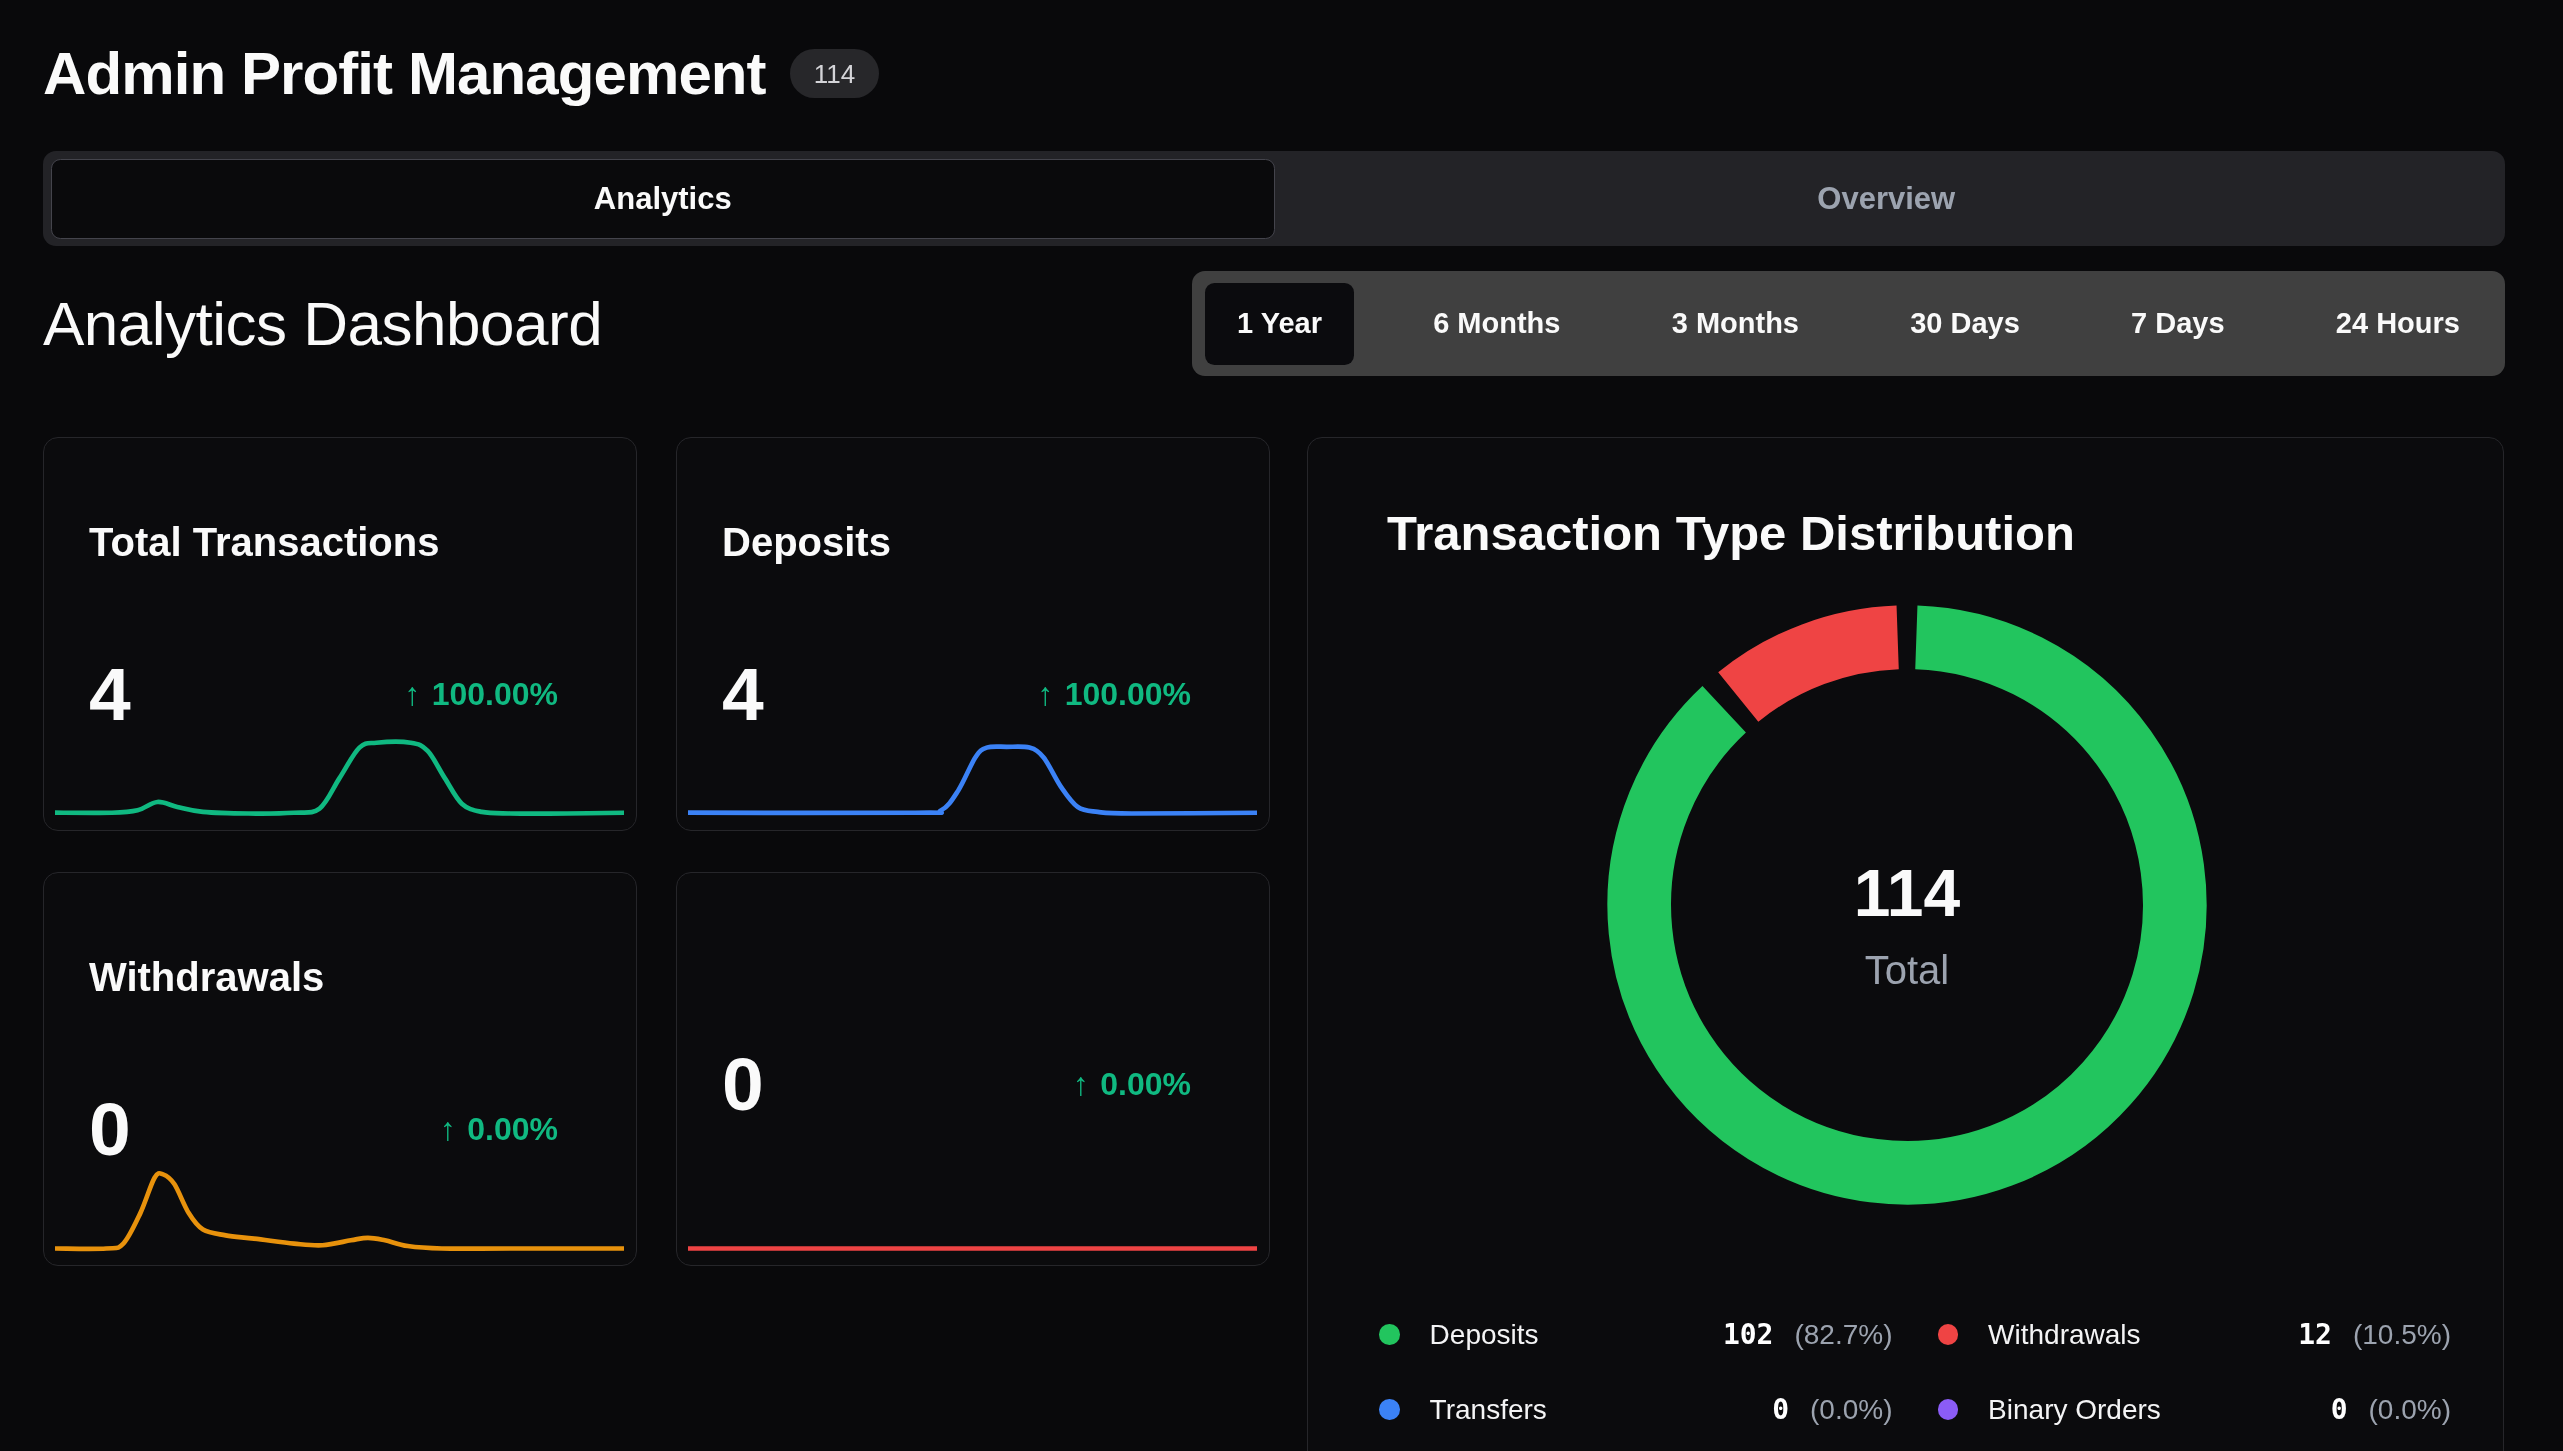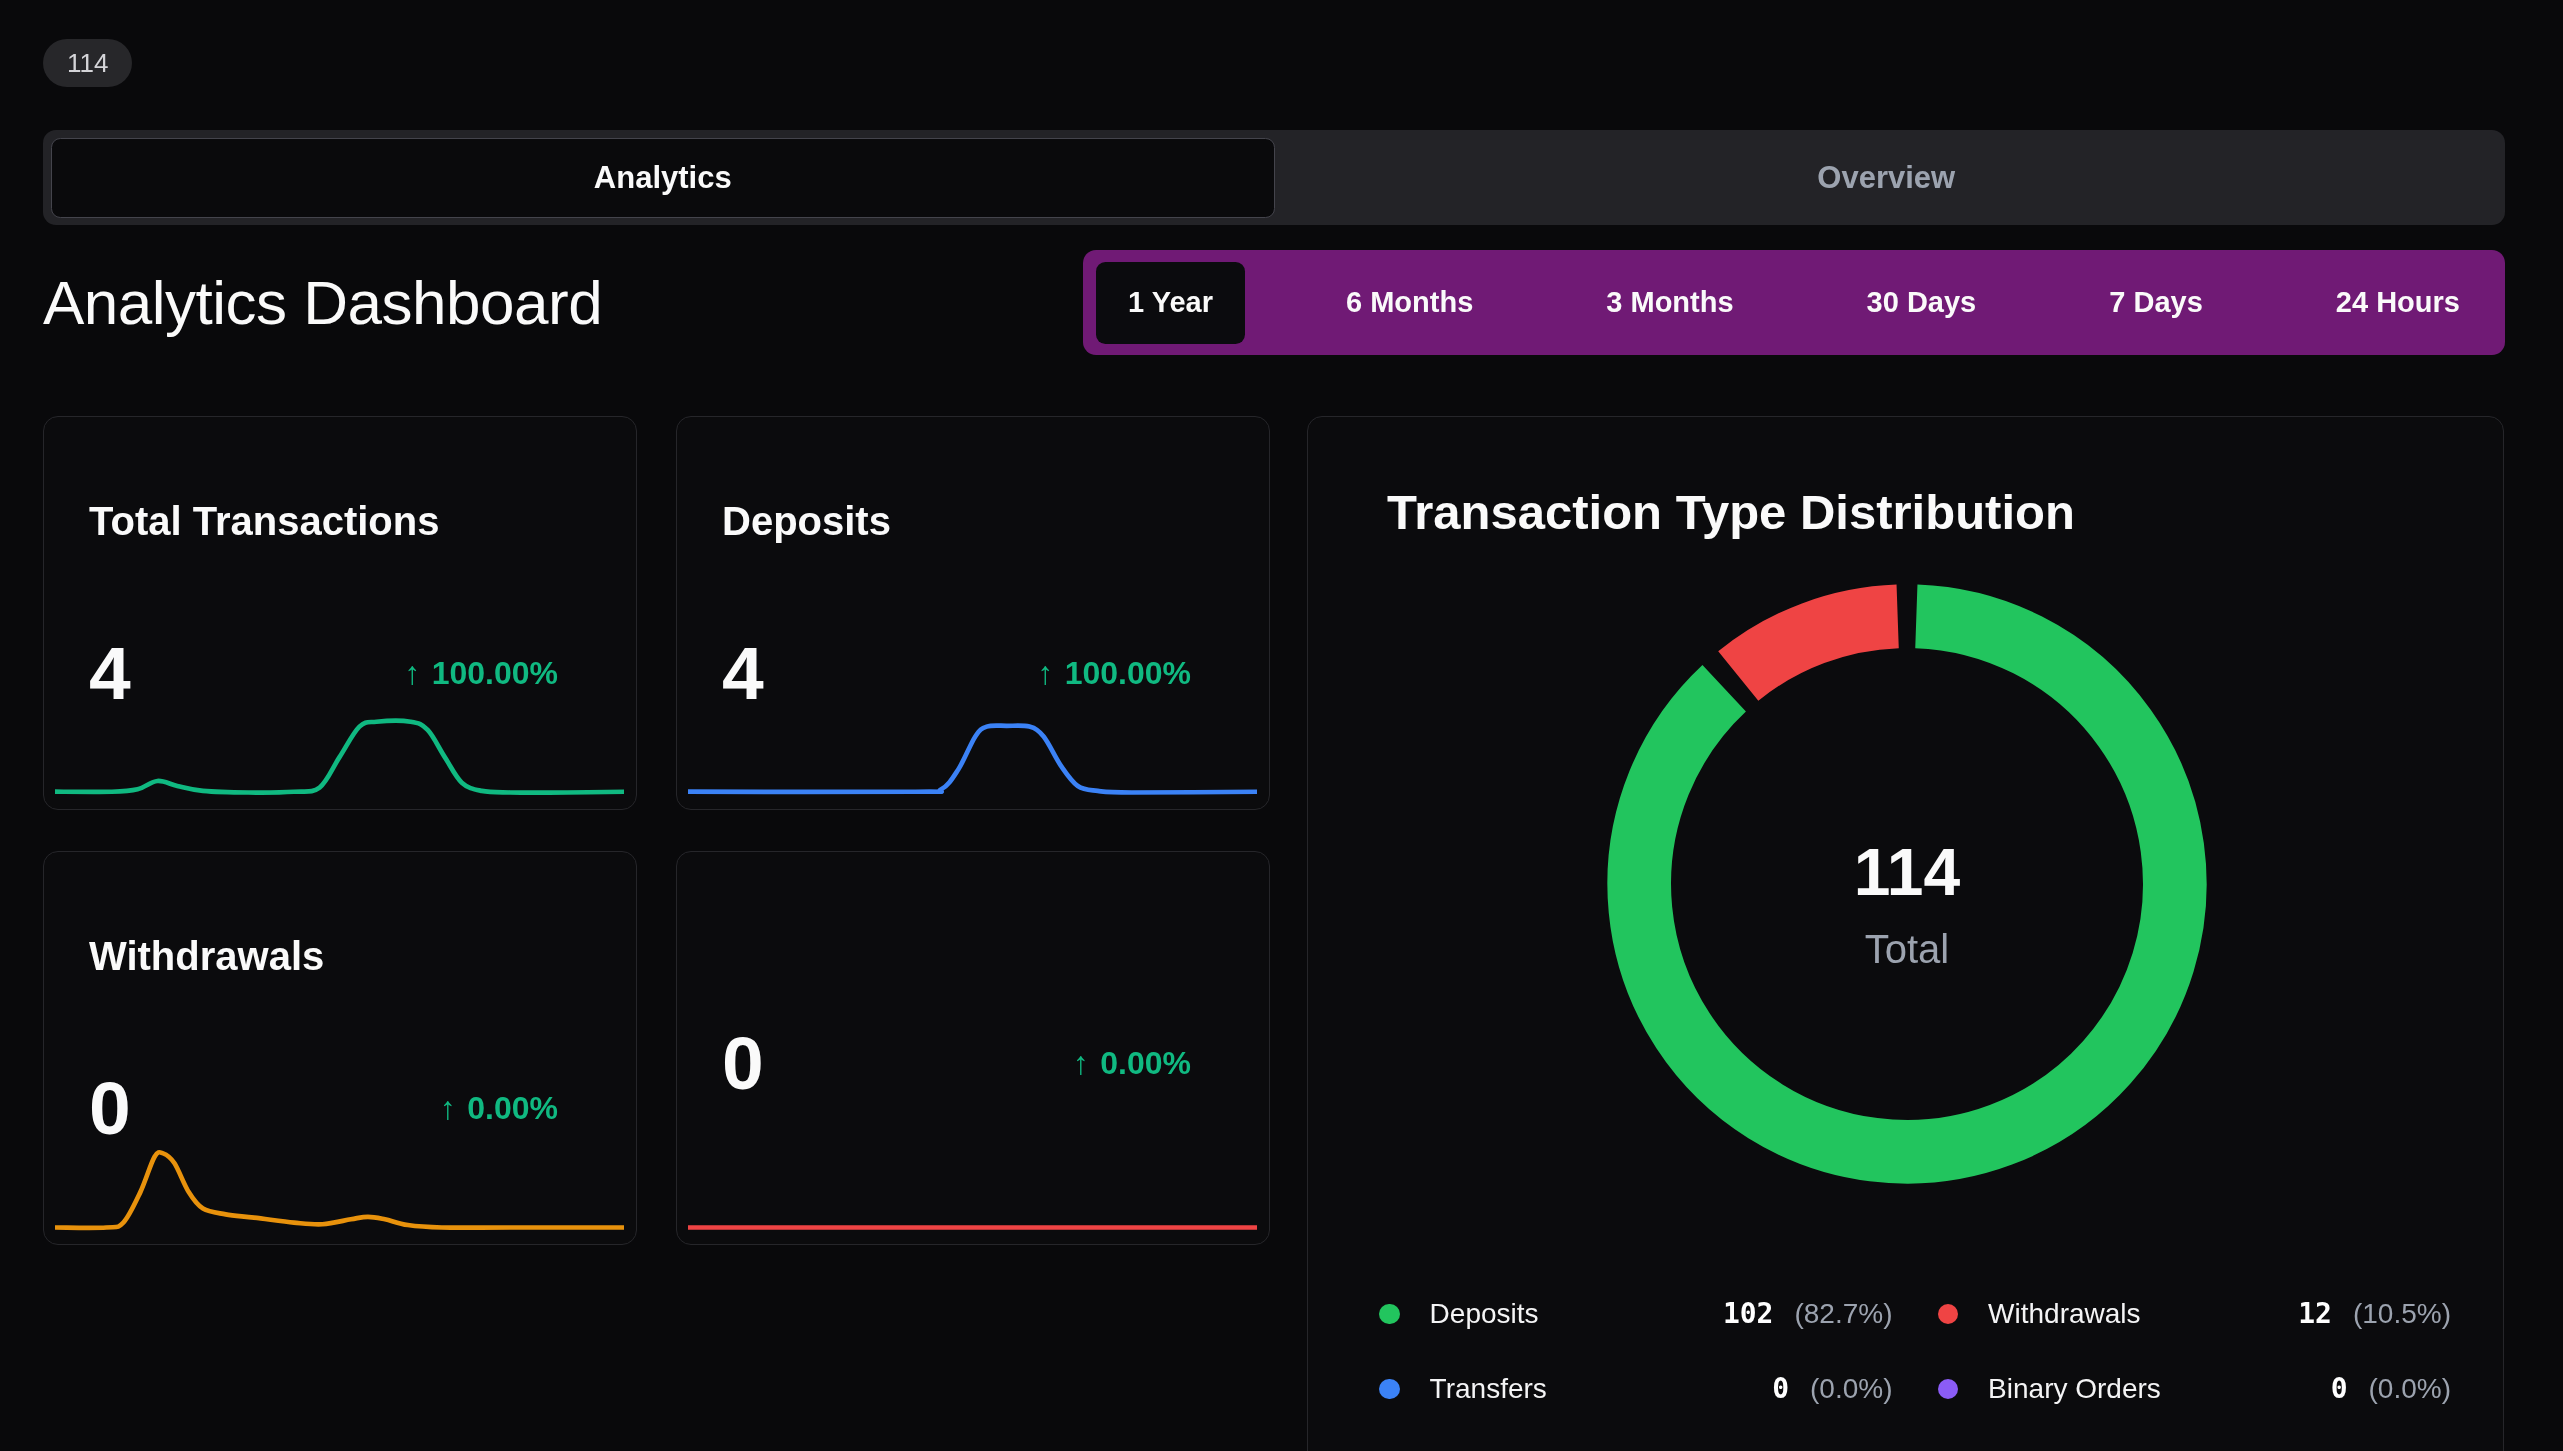--- a/index.html
+++ b/index.html
@@ -20,21 +20,21 @@
             border-radius:13px; padding:7.5px; display:flex; }
   .tab { flex:1; display:flex; align-items:center; justify-content:center;
          font-size:31px; font-weight:600; color:#9ca3af; border-radius:9.4px; }
   .tab.active { background:#0a0a0c; border:1.9px solid #44444c; color:#fafafa;
                 font-weight:700; }
 
   
   .controls-row { margin-top:25px; width:2462px; display:flex;
                   align-items:center; justify-content:space-between; }
   .section-heading { font-size:62px; font-weight:400; letter-spacing:-0.5px; }
-  .time-range { width:1422px; height:105px; background:#701a75; border-radius:13px;
+  .time-range { width:1313px; height:105px; background:#404040; border-radius:13px;
                 padding:11.2px 13px; display:flex; align-items:center;
                 justify-content:space-between; }
   .range-btn { font-size:29px; font-weight:600; color:#fafafa; padding:0 32px;
                height:82px; display:flex; align-items:center; border-radius:9.4px; }
   .range-btn.active { background:#0b0b0e; }
 
   
   .main { margin-top:61px; display:flex; gap:37px; }
   .cards-grid { display:grid; grid-template-columns:594px 594px;
                 grid-auto-rows:394px; column-gap:39px; row-gap:41px; }
@@ -68,20 +68,21 @@
   .legend-value { font-family:"DejaVu Sans Mono", monospace; font-weight:700;
                   font-size:28px; color:#fff; }
   .legend-pct { font-size:28px; color:#9ca3af; }
 </style>
 </head>
 <body>
 
 <div class="page">
 
   <div class="header">
+    <div class="app-title">Admin Profit Management</div>
     <div class="badge">114</div>
   </div>
 
   <div class="tabbar">
     <div class="tab active">Analytics</div>
     <div class="tab">Overview</div>
   </div>
 
   <div class="controls-row">
     <div class="section-heading">Analytics Dashboard</div>

